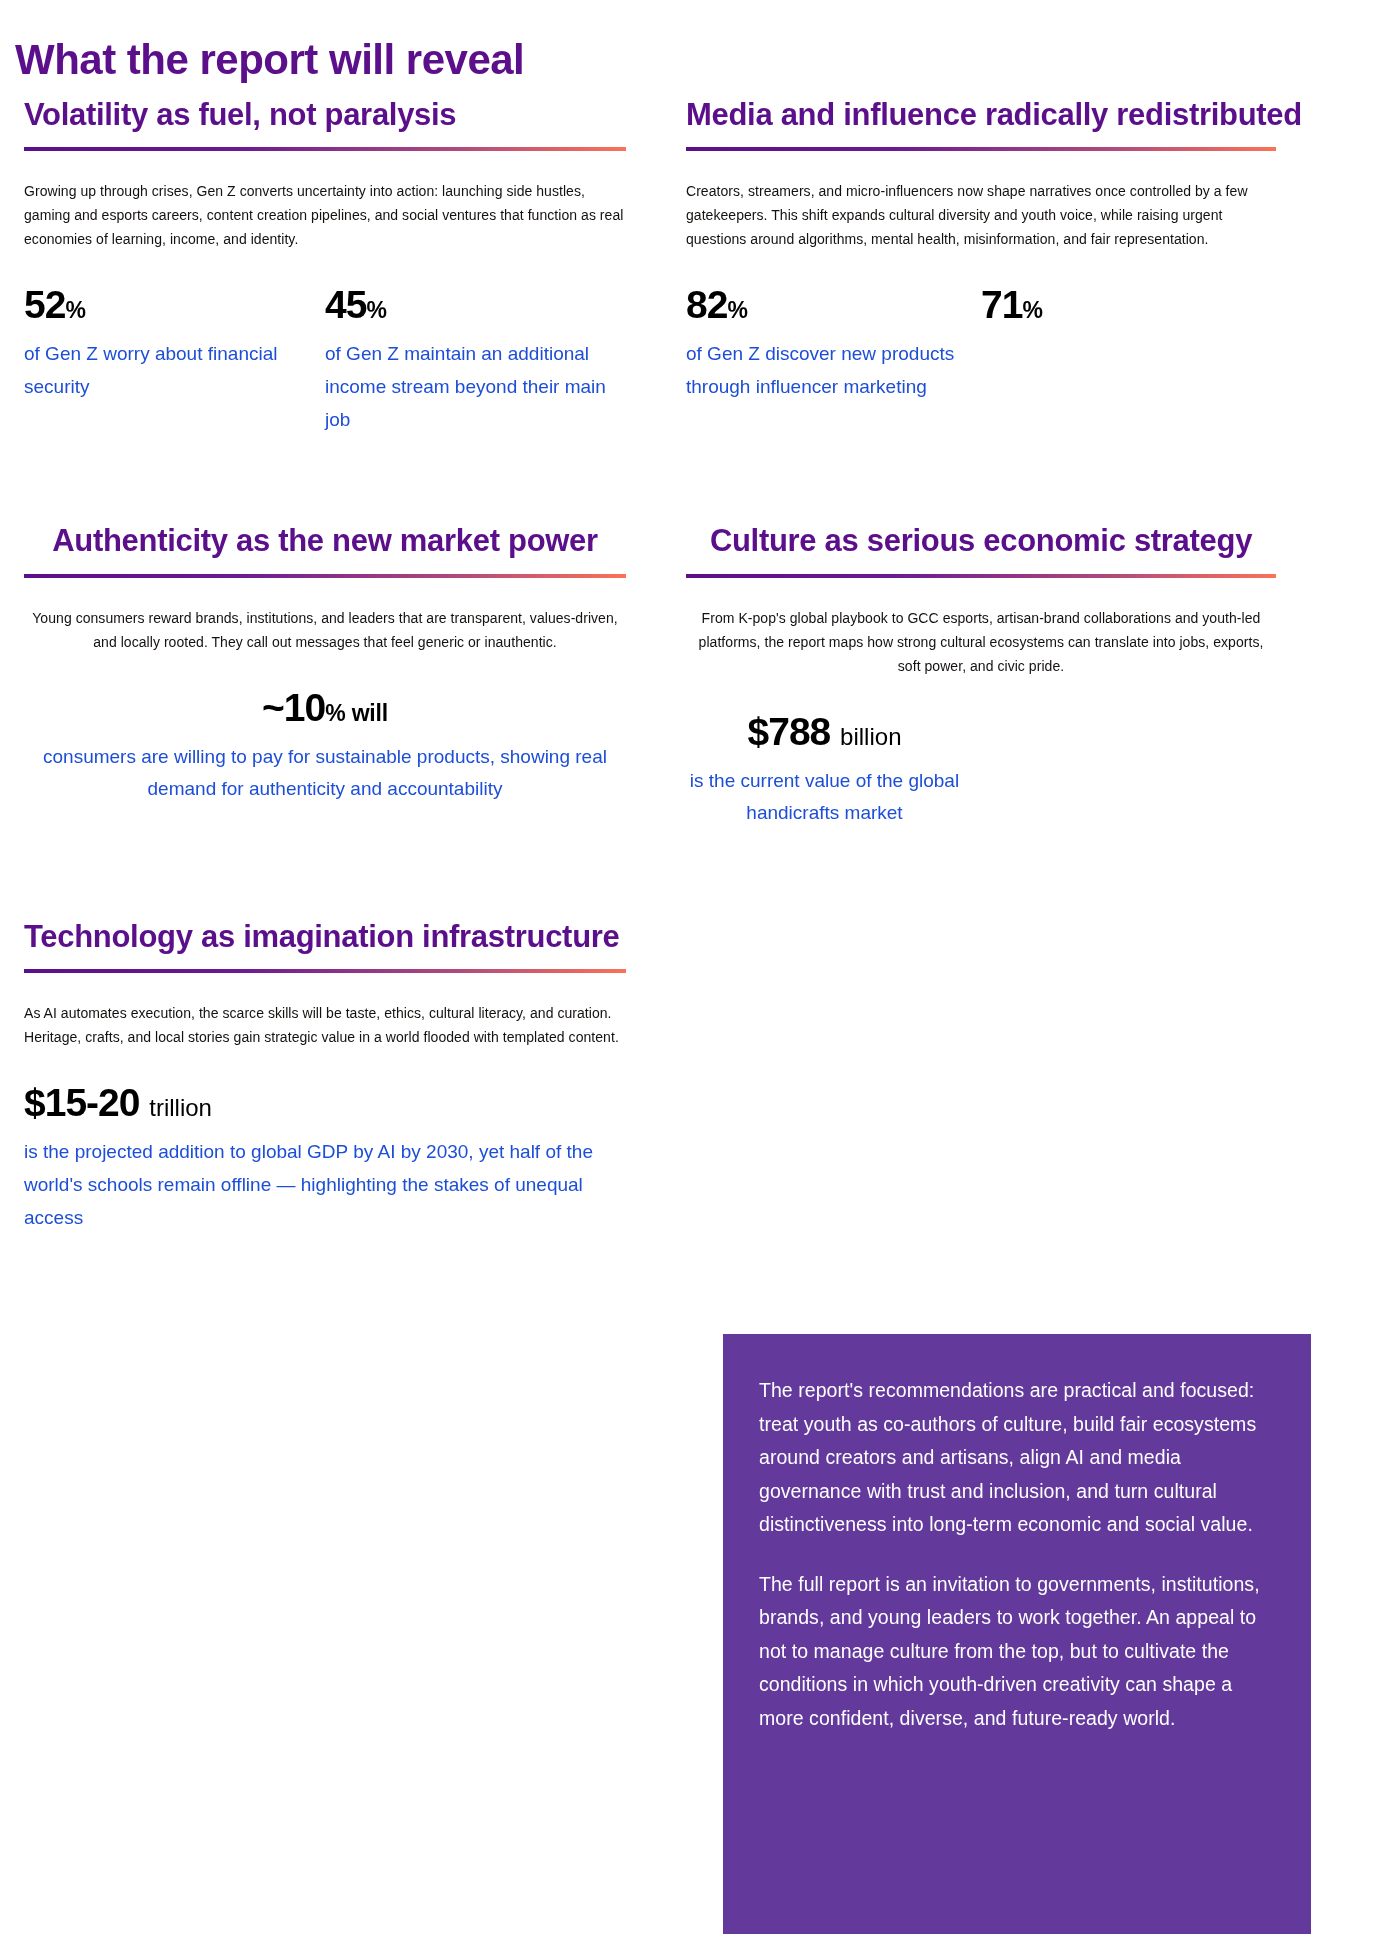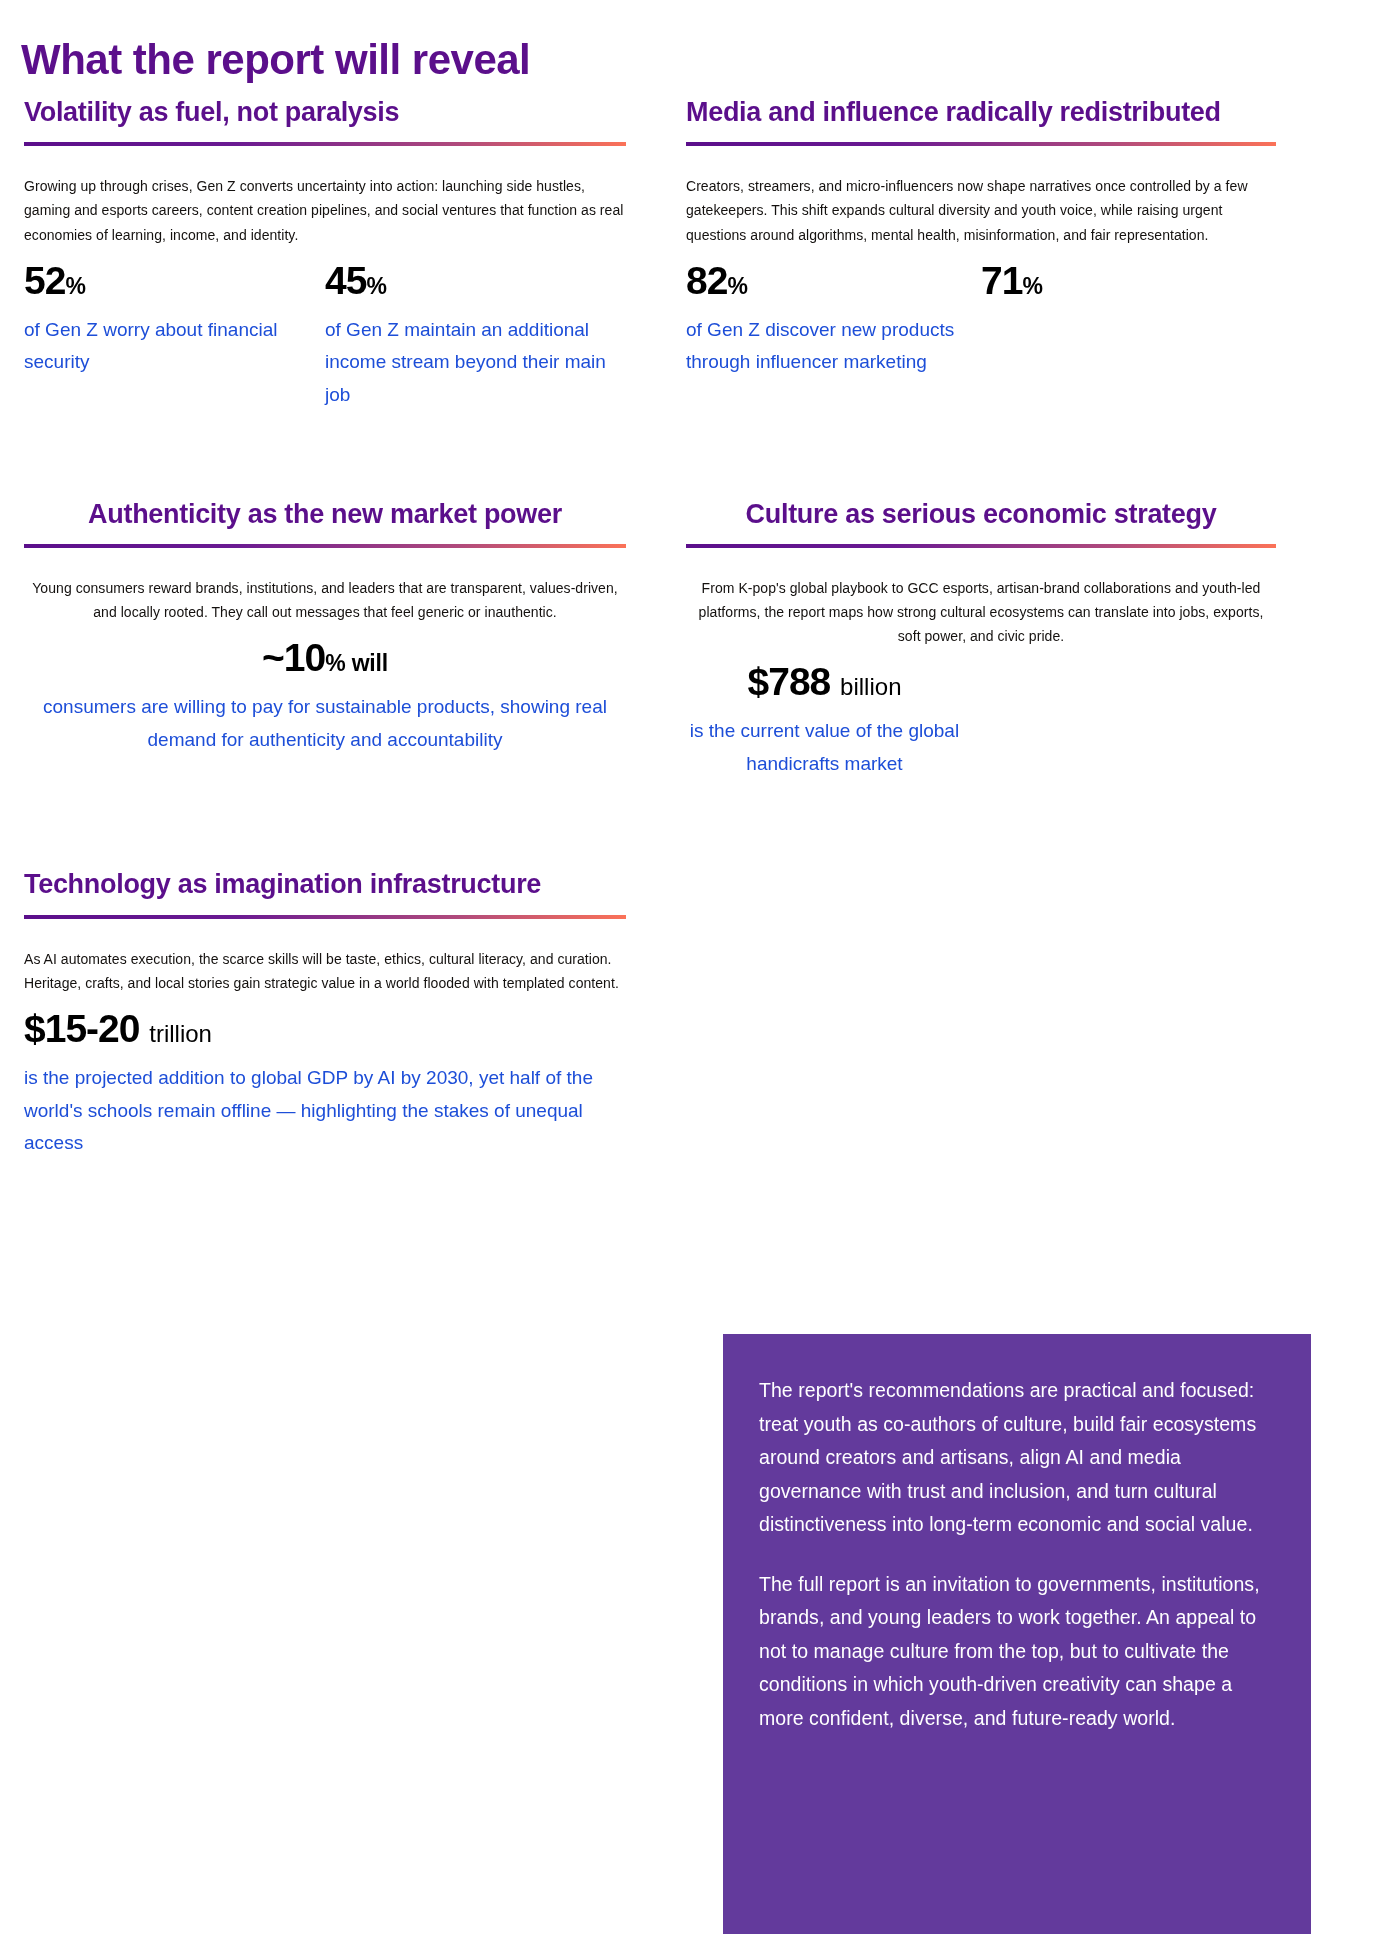--- a/index.html
+++ b/index.html
@@ -20,21 +20,21 @@
     position: relative;
     width: 1385px;
     height: 1934px;
     box-sizing: border-box;
     padding: 0;
   }
 
   
   .page-title {
     position: absolute;
-    left: 21px;
+    left: 15px;
     top: 8px;
     font-size: 42px;
     font-weight: bold;
     letter-spacing: -0.5px;
     color: #5B0F8B;
     line-height: 1.15;
   }
 
   
   .grid {
@@ -52,21 +52,21 @@
 
   .col {
     width: 650px;
     box-sizing: border-box;
     padding-left: 24px;
     padding-right: 24px;
   }
   .col.right { padding-left: 36px; }
 
   .section-heading {
-    font-size: 27px;
+    font-size: 31px;
     font-weight: bold;
     color: #5B0F8B;
     letter-spacing: -0.3px;
     line-height: 1.2;
     margin: 0 0 14px 0;
     white-space: nowrap;
   }
 
   .divider {
     height: 4px;
@@ -80,21 +80,21 @@
     line-height: 1.72;
     color: #14110f;
     margin: 0;
     letter-spacing: 0.05px;
   }
 
   
   .stats {
     display: flex;
     flex-direction: row;
-    margin-top: 14px;
+    margin-top: 34px;
   }
   .stats.wide { display: block; }
 
   .stat {
     box-sizing: border-box;
   }
   .stat.half { width: 50%; padding-right: 18px; }
   .stat.full { width: 100%; }
 
   .stat-value {

